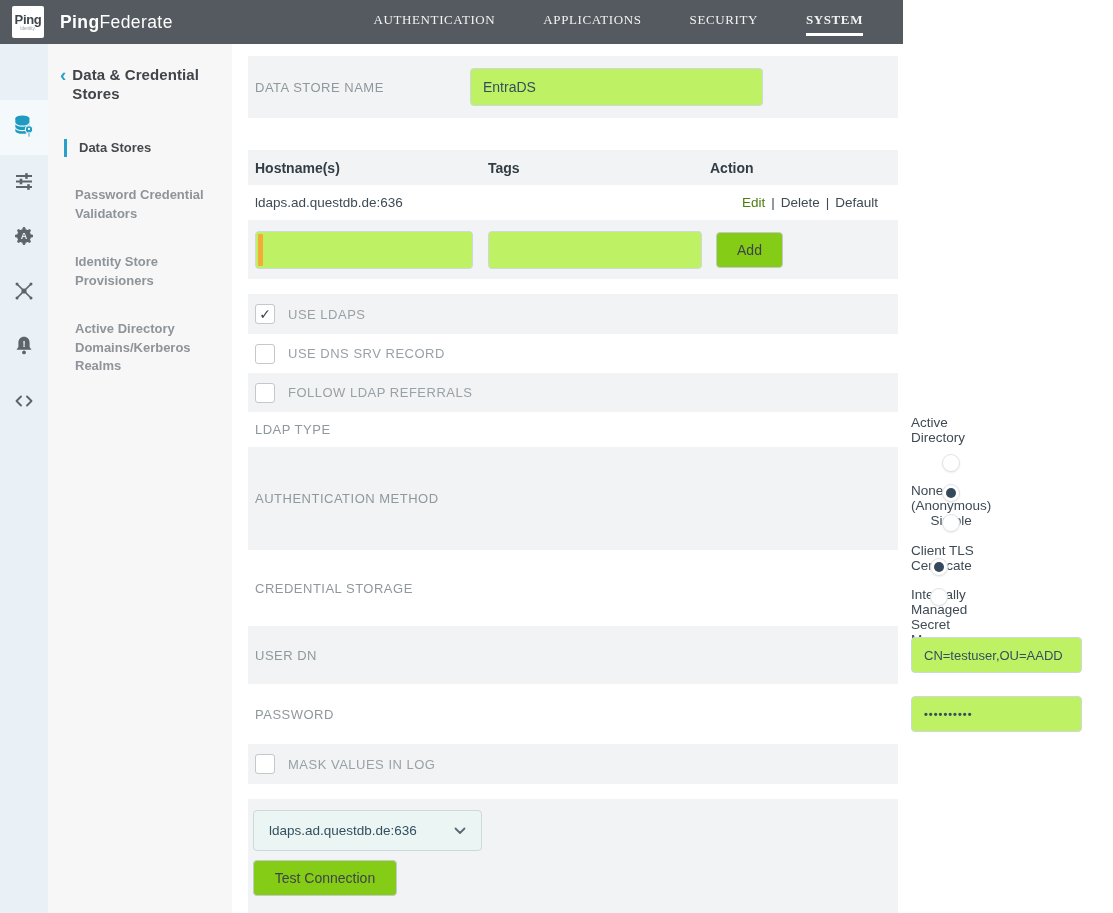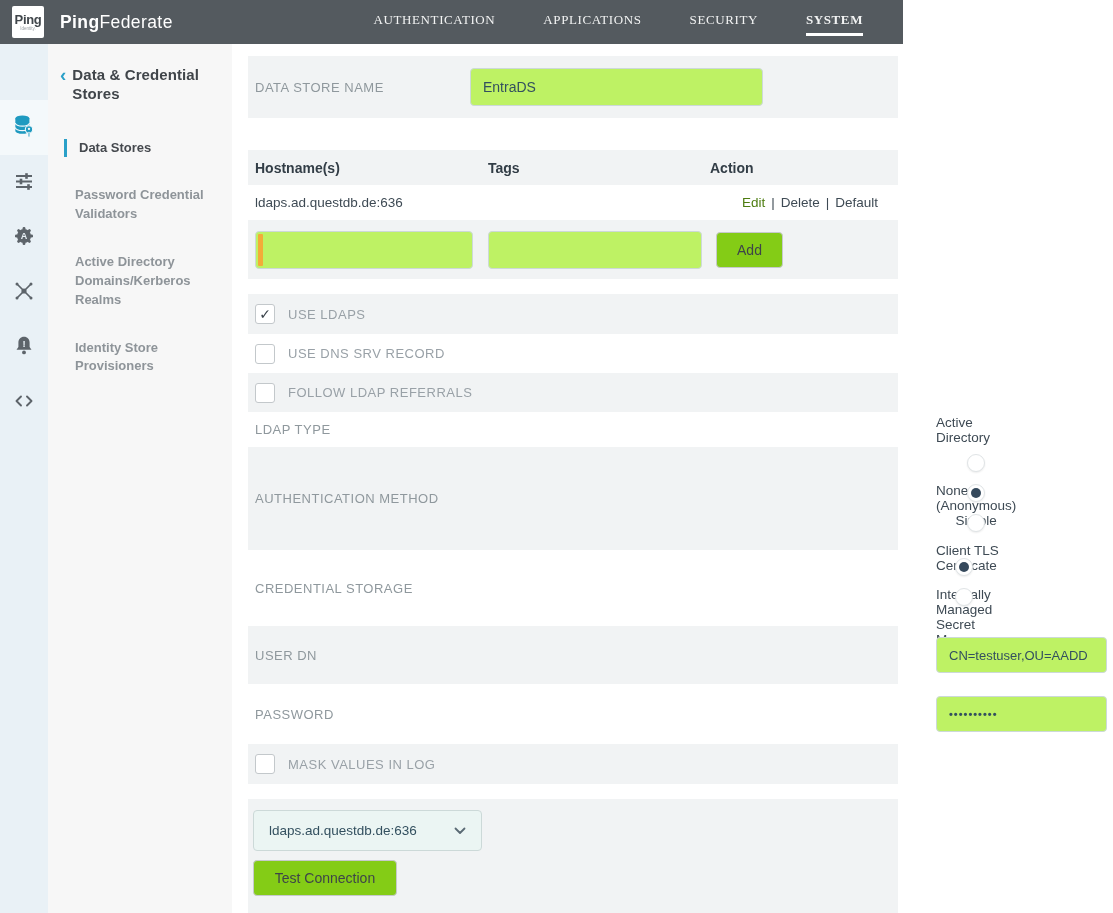--- a/index.html
+++ b/index.html
@@ -74,21 +74,21 @@
   .add-btn { margin-left:14px; width:67px; height:36px; }
 
   .r-cbx { height:40px; }
   .cbx { width:20px; height:20px; background:#fff; border:1px solid #c3c8cb; border-radius:3px;
          margin-left:7px; display:flex; align-items:center; justify-content:center; cursor:pointer; flex:0 0 20px; }
   .cbx .mark { display:none; font-size:14px; font-weight:700; color:#39424a; line-height:1; }
   .cbx.on .mark { display:block; }
   .cbx-label { margin-left:13px; font-size:13px; color:#99a1a7; letter-spacing:0.5px; }
 
   .r-ldaptype { height:35px; }
-  .right-col { position:absolute; left:688px; }
+  .right-col { position:absolute; left:663px; }
   .plain-val { font-size:13.5px; color:#3e4a54; }
 
   .r-auth { height:103px; }
   .r-cred { height:76px; }
   .radio-row { display:flex; align-items:center; height:30px; gap:11px;flex-direction:column; }
   .radio { width:18px; height:18px; border-radius:50%; background:#fff; border:1px solid #e0e4e6;
            box-shadow:0 1px 2px rgba(0,0,0,0.08); position:relative; cursor:pointer; flex:0 0 18px; }
   .radio.on::after { content:""; position:absolute; left:3px; top:3px; width:10px; height:10px;
                      border-radius:50%; background:#35495c; }
   .radio-label { font-size:13.5px; color:#3e4a54; }
@@ -207,22 +207,22 @@
     </aside>
 
     <aside class="subnav">
       <div class="subnav-head">
         <span class="chev">‹</span>
         <h2 class="subnav-title">Data &amp; Credential Stores</h2>
       </div>
       <ul class="subnav-list">
         <li class="active">Data Stores</li>
         <li>Password Credential Validators</li>
+        <li>Identity Store Provisioners</li>
         <li>Active Directory Domains/Kerberos Realms</li>
-        <li>Identity Store Provisioners</li>
       </ul>
     </aside>
 
     <section class="content">
 
       <div class="row gray r-name">
         <span class="flabel">DATA STORE NAME</span>
         <div class="tfield">EntraDS</div>
       </div>
 

